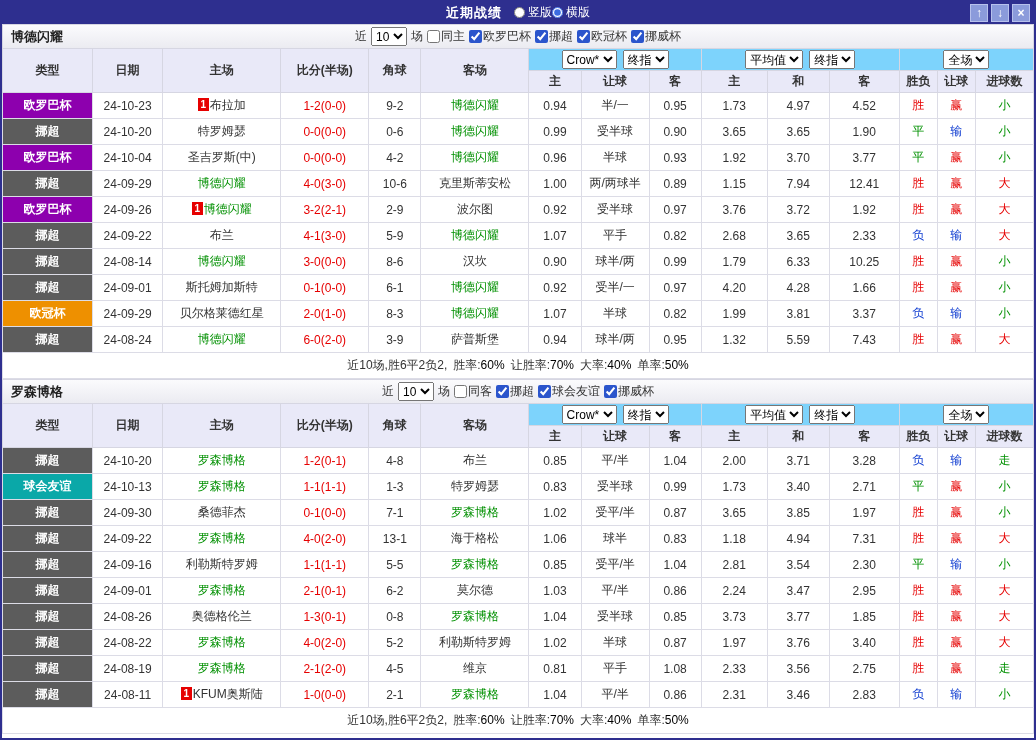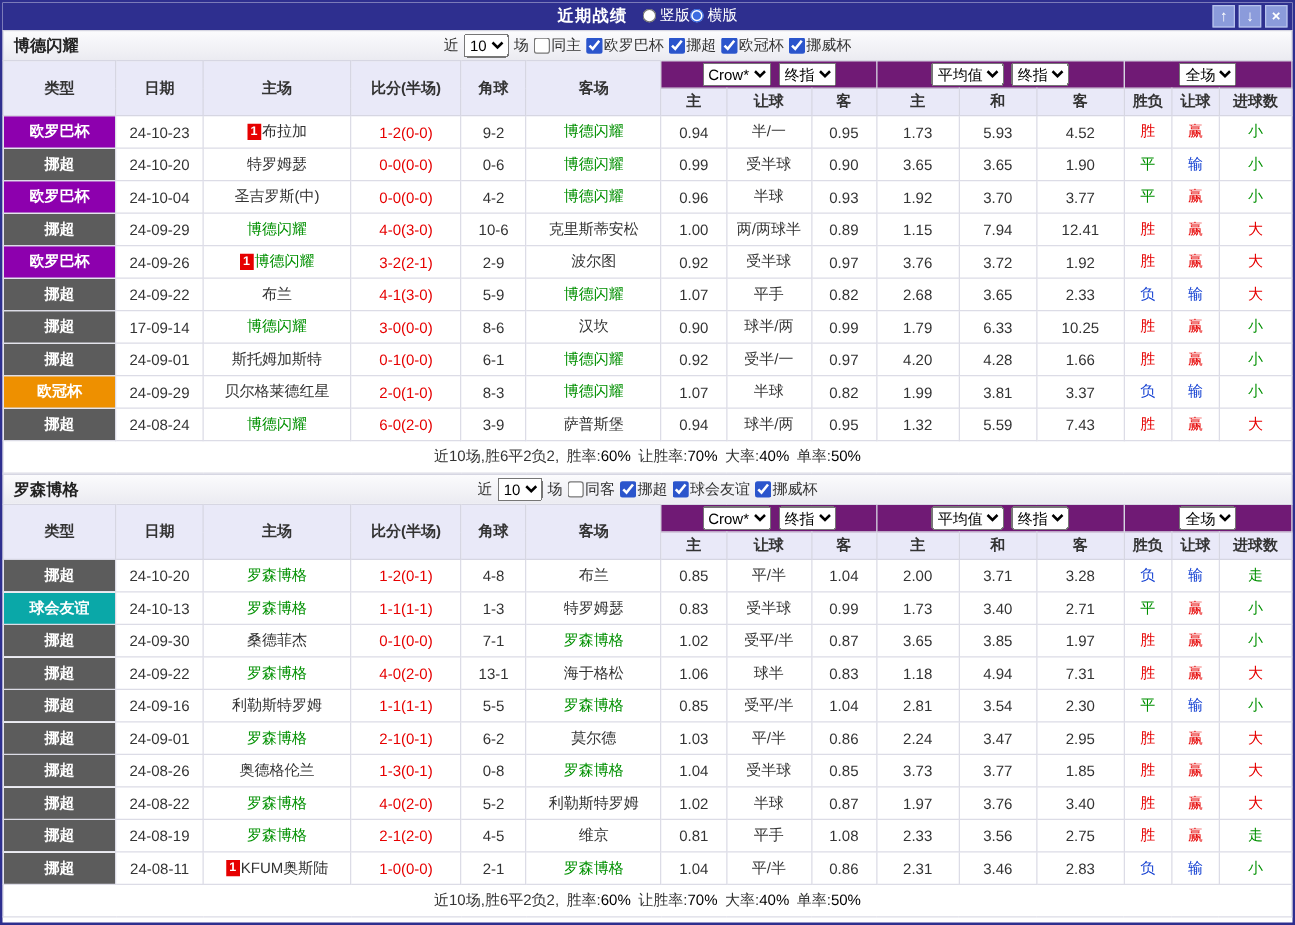--- a/index.html
+++ b/index.html
@@ -22,21 +22,21 @@
   .team-name { position: absolute; left: 8px; font-weight: bold; font-size: 13px; color: #222; }
   .filter { margin: 0 auto; display: flex; align-items: center; gap: 4px; font-size: 12px; color: #333; }
   .chk { display: inline-flex; align-items: center; gap: 1px; cursor: pointer; }
   .chk input { accent-color: #2b55cc; width: 13px; height: 13px; }
   .cnt-sel { font-size: 12px; height: 19px; }
 
   
   table { width: 100%; border-collapse: collapse; table-layout: fixed; }
   th { background: #e9e9f8; border: 1px solid #d6d6e2; font-size: 12px; font-weight: bold; color: #333;
        height: 22px; text-align: center; }
-  .sel-cell { background: #701a75; }
+  .sel-cell { background: #7dd3fc; }
   .hd-sel { font-size: 12px; height: 19px; margin: 0 3px; }
   td { border: 1px solid #dcdce6; font-size: 12px; color: #333; height: 26px; text-align: center;
        background: #fff; overflow: hidden; white-space: nowrap; }
   td.league { color: #fff; font-weight: bold; }
   td.score { color: #e60000; }
   .team-link { color: #333; cursor: pointer; text-decoration: none; }
   .team-link.focal { color: #009000; }
   .badge1 { display: inline-block; background: #e60000; color: #fff; font-size: 10px; font-weight: bold;
             width: 11px; height: 13px; line-height: 13px; margin-right: 1px; vertical-align: 1px; }
   .res { font-weight: normal; }
@@ -140,21 +140,21 @@
               <td class="league" style="background:#8d00ae">欧罗巴杯</td>
               <td>24-10-23</td>
               <td><span class="badge1">1</span><span class="team-link">布拉加</span></td>
               <td class="score">1-2(0-0)</td>
               <td>9-2</td>
               <td><span class="team-link focal">博德闪耀</span></td>
               <td>0.94</td>
               <td>半/一</td>
               <td>0.95</td>
               <td>1.73</td>
-              <td>5.93</td>
+              <td>4.97</td>
               <td>4.52</td>
               <td class="res" style="color:#e60000">胜</td>
               <td class="res" style="color:#e60000">赢</td>
               <td class="res" style="color:#009000">小</td>
             </tr>
             <tr>
               <td class="league" style="background:#5c5c5c">挪超</td>
               <td>24-10-20</td>
               <td><span class="team-link">特罗姆瑟</span></td>
               <td class="score">0-0(0-0)</td>
@@ -233,21 +233,21 @@
               <td>0.82</td>
               <td>2.68</td>
               <td>3.65</td>
               <td>2.33</td>
               <td class="res" style="color:#1440d2">负</td>
               <td class="res" style="color:#1440d2">输</td>
               <td class="res" style="color:#e60000">大</td>
             </tr>
             <tr>
               <td class="league" style="background:#5c5c5c">挪超</td>
-              <td>17-09-14</td>
+              <td>24-08-14</td>
               <td><span class="team-link focal">博德闪耀</span></td>
               <td class="score">3-0(0-0)</td>
               <td>8-6</td>
               <td><span class="team-link">汉坎</span></td>
               <td>0.90</td>
               <td>球半/两</td>
               <td>0.99</td>
               <td>1.79</td>
               <td>6.33</td>
               <td>10.25</td>

